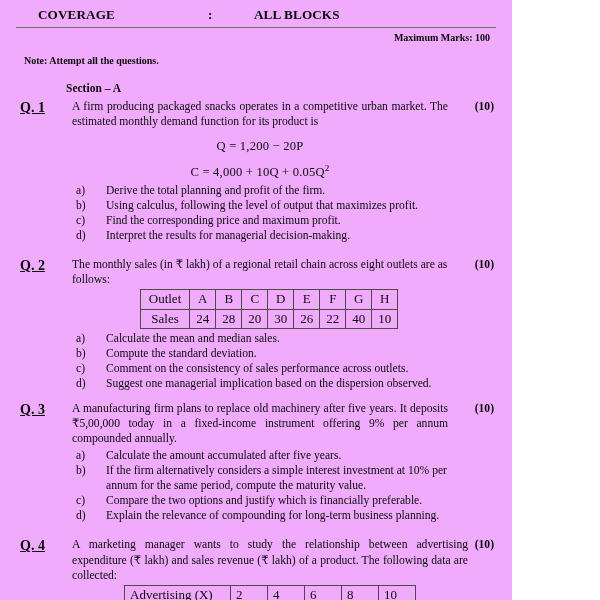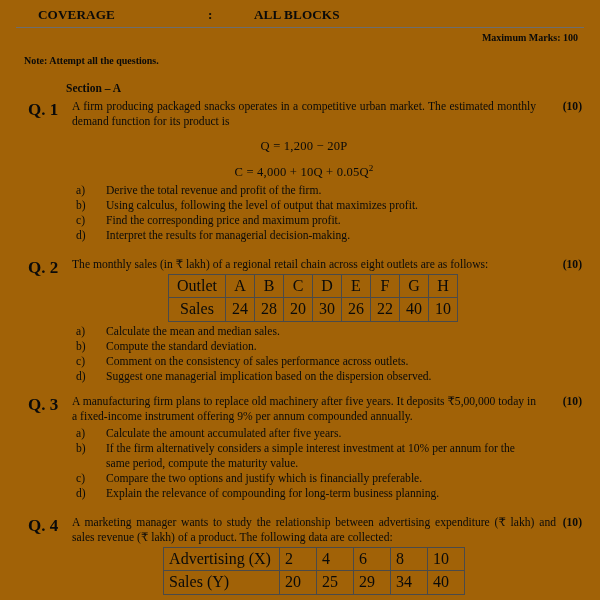--- a/index.html
+++ b/index.html
@@ -12,25 +12,25 @@
     height: 600px;
     background: #ffffff;
     font-family: "Liberation Serif", "DejaVu Serif", serif;
     color: #0a0a0a;
     overflow: hidden;
     -webkit-font-smoothing: antialiased;
   }
 
   .page {
     position: relative;
-    width: 600px;
+    width: 512px;
     height: 600px;
     padding: 0;
     box-sizing: border-box;
-    background: #a16207;
+    background: #f0abfc;
   }
 
   .inner {
     padding: 4px 16px 0 16px;
   }
 
   
   .coverage-row {
     display: flex;
     align-items: baseline;
@@ -75,25 +75,26 @@
 
   
   .q {
     position: relative;
     font-size: 11.6px;
     line-height: 1.30;
     margin-top: 5px;
   }
   .q-label {
     font-weight: bold;
-    font-size: 17px;
+    font-size: 14px;
     position: absolute;
-    left: 12px;
+    left: 4px;
     top: 0;
     white-space: nowrap;
+    text-decoration: underline;
   }
   .q-marks {
     font-weight: bold;
     font-size: 11.6px;
     position: absolute;
     right: 2px;
     top: 0;
     white-space: nowrap;
   }
   .q-body {
@@ -136,21 +137,21 @@
   ol.sub li .mk {
     position: absolute;
     left: 4px;
     top: 0;
   }
 
   
   .tblwrap { display: flex; justify-content: center; margin: 2px 0 1px 0; }
   table.data {
     border-collapse: collapse;
-    font-size: 16px;
+    font-size: 13px;
   }
   table.data td {
     border: 1px solid #4a4a4a;
     padding: 0px 6px 1px 6px;
     text-align: center;
     line-height: 1.32;
     white-space: nowrap;
   }
   table.data td.rowhead {
     text-align: center;
@@ -191,21 +192,21 @@
     <div class="q">
       <span class="q-label">Q. 1</span>
       <span class="q-marks">(10)</span>
       <div class="q-body">
         <p>A firm producing packaged snacks operates in a competitive urban market. The estimated monthly demand function for its product is</p>
         <div class="eqn">Q = 1,200 − 20P</div>
         <div class="eqn">C = 4,000 + 10Q + 0.05Q<sup>2</sup></div>
       </div>
       <div class="q-body" style="margin-top:1px">
         <ol class="sub">
-          <li><span class="mk">a)</span><span>Derive the total revenue and profit of the firm.</span></li>
+          <li><span class="mk">a)</span><span>Derive the total planning and profit of the firm.</span></li>
           <li><span class="mk">b)</span><span>Using calculus, following the level of output that maximizes profit.</span></li>
           <li><span class="mk">c)</span><span>Find the corresponding price and maximum profit.</span></li>
           <li><span class="mk">d)</span><span>Interpret the results for managerial decision-making.</span></li>
         </ol>
       </div>
     </div>
 
     <div class="q stacked" style="margin-top:9px">
       <span class="q-label">Q. 2</span>
       <span class="q-marks">(10)</span>

